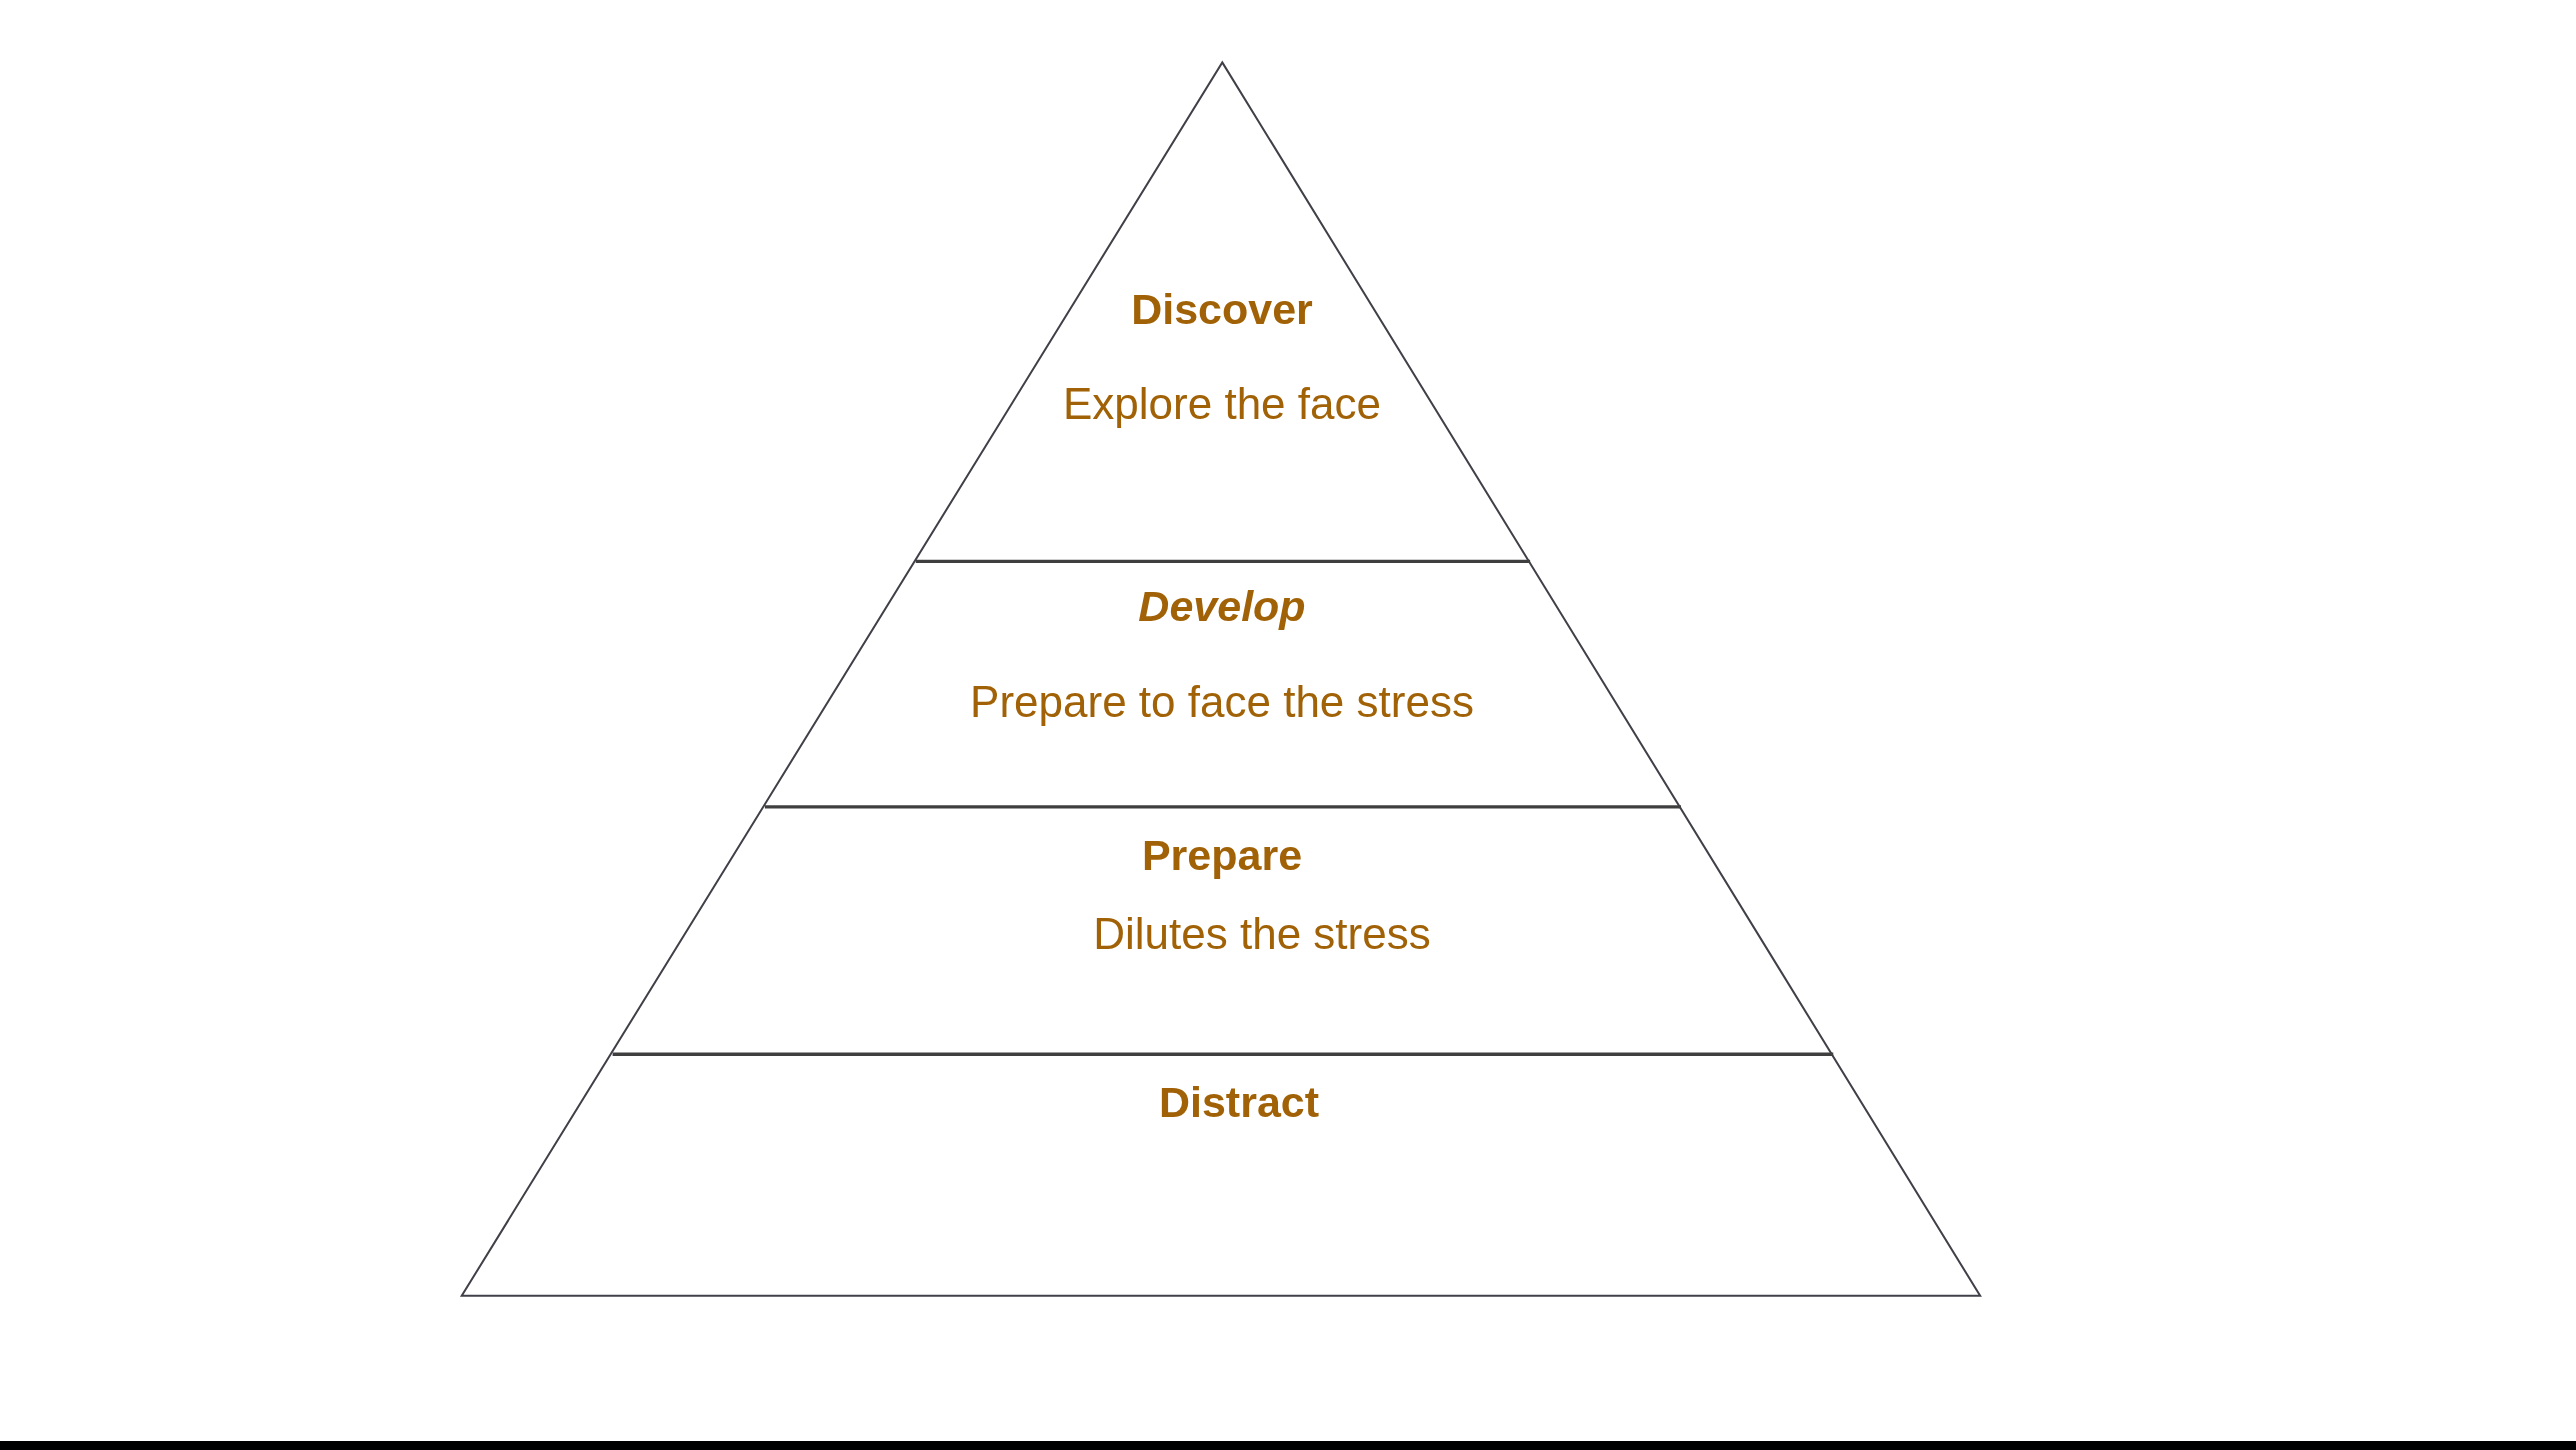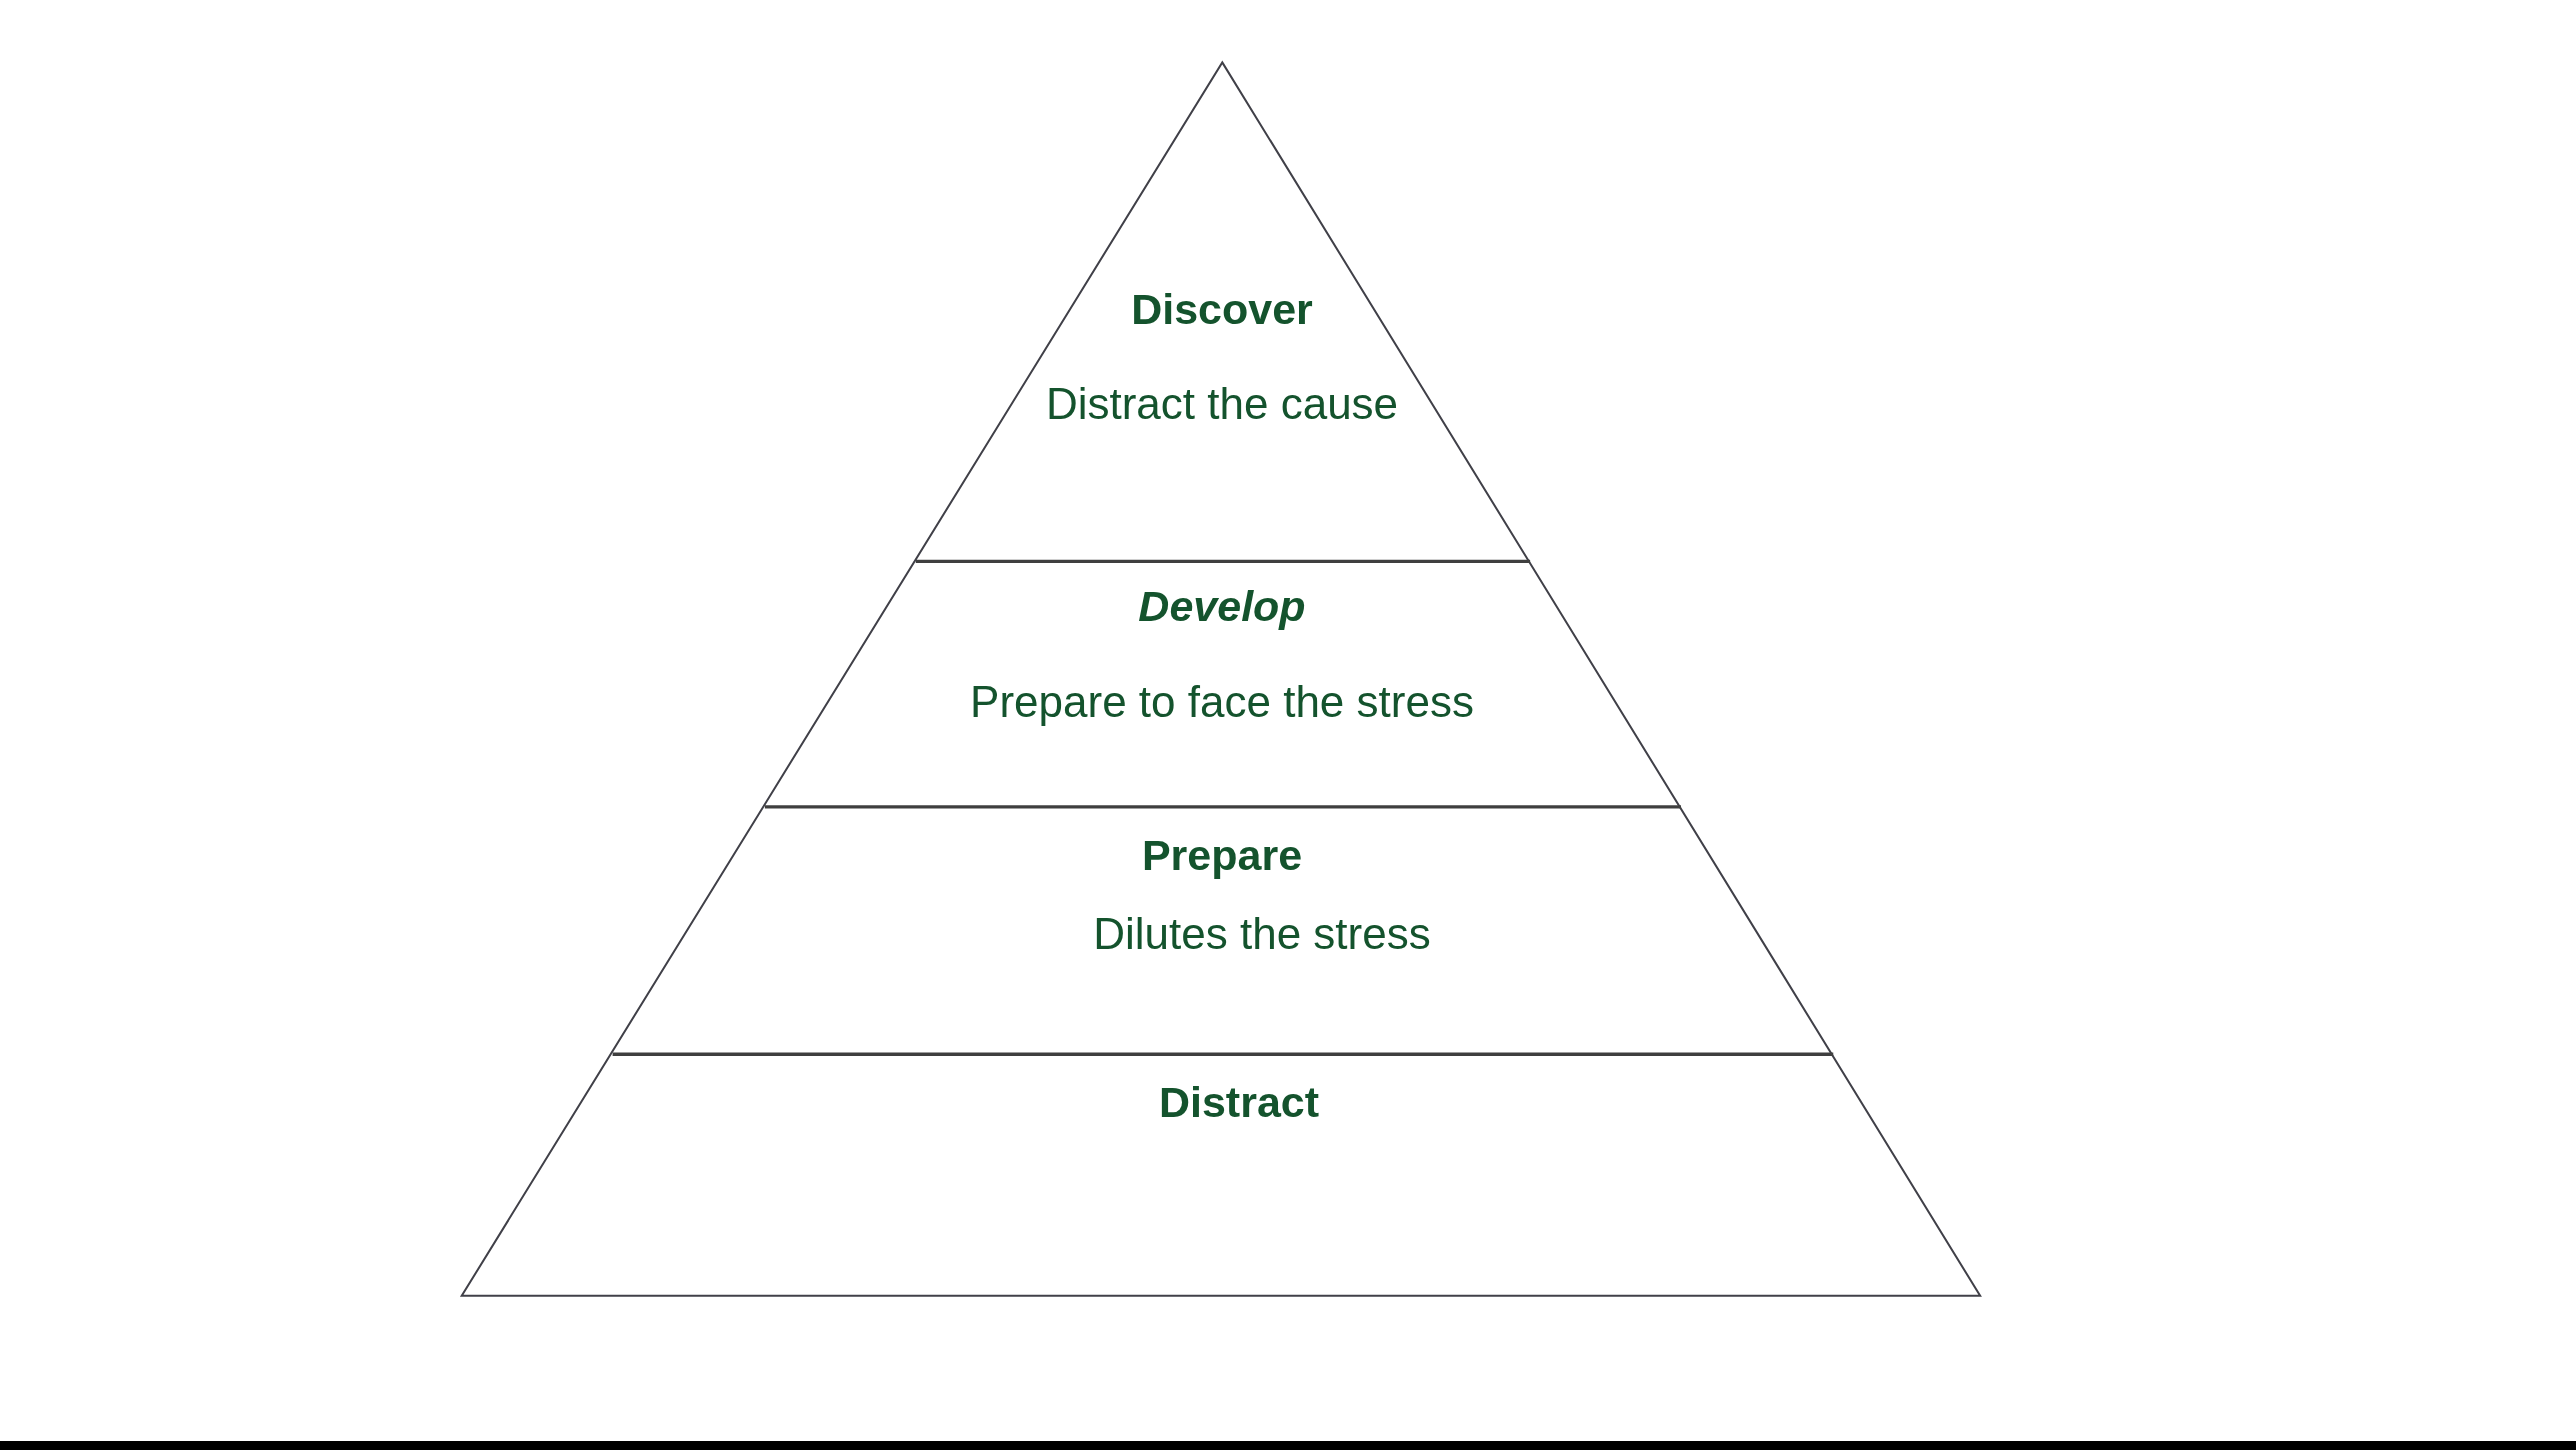--- a/index.html
+++ b/index.html
@@ -22,21 +22,21 @@
     position: absolute;
     left: 0;
     top: 0;
     width: 2576px;
     height: 1450px;
   }
   .tier-label {
     position: absolute;
     transform: translate(-50%, -50%);
     white-space: nowrap;
-    color: #14532d;
+    color: #a16207;
     text-align: center;
     line-height: 1;
   }
   .tier-title {
     font-size: 43px;
     font-weight: 700;
   }
   .tier-subtitle {
     font-size: 44px;
     font-weight: 400;
@@ -68,21 +68,21 @@
   <svg class="pyramid-svg" viewBox="0 0 3840 2162" xmlns="http://www.w3.org/2000/svg">
 
     <polygon points="1822,93 2952,1932 688,1932" fill="none" stroke="#404048" stroke-width="3" stroke-linejoin="miter"></polygon>
 
     <line x1="1365" y1="837" x2="2281" y2="837" stroke="#3f3f3f" stroke-width="5"></line>
     <line x1="1140" y1="1203" x2="2506" y2="1203" stroke="#3f3f3f" stroke-width="5"></line>
     <line x1="913" y1="1572" x2="2733" y2="1572" stroke="#3f3f3f" stroke-width="5"></line>
   </svg>
 
   <div class="tier-label tier-title pos-discover-title">Discover</div>
-  <div class="tier-label tier-subtitle pos-discover-subtitle">Distract the cause</div>
+  <div class="tier-label tier-subtitle pos-discover-subtitle">Explore the face</div>
 
   <div class="tier-label tier-title pos-develop-title">Develop</div>
   <div class="tier-label tier-subtitle pos-develop-subtitle">Prepare to face the stress</div>
 
   <div class="tier-label tier-title pos-dilute-title">Prepare</div>
   <div class="tier-label tier-subtitle pos-dilute-subtitle">Dilutes the stress</div>
 
   <div class="tier-label tier-title pos-distract-title">Distract</div>
 
   <div class="bottom-bar"></div>

